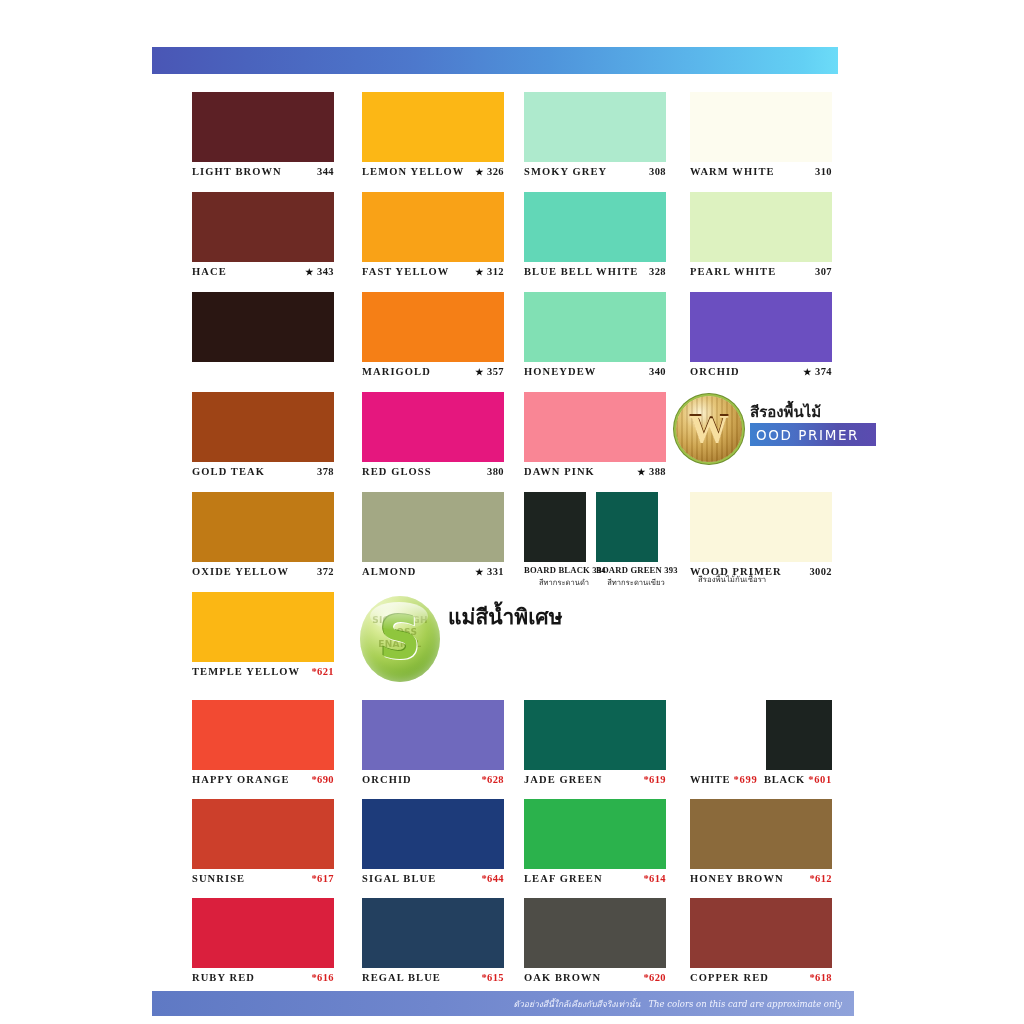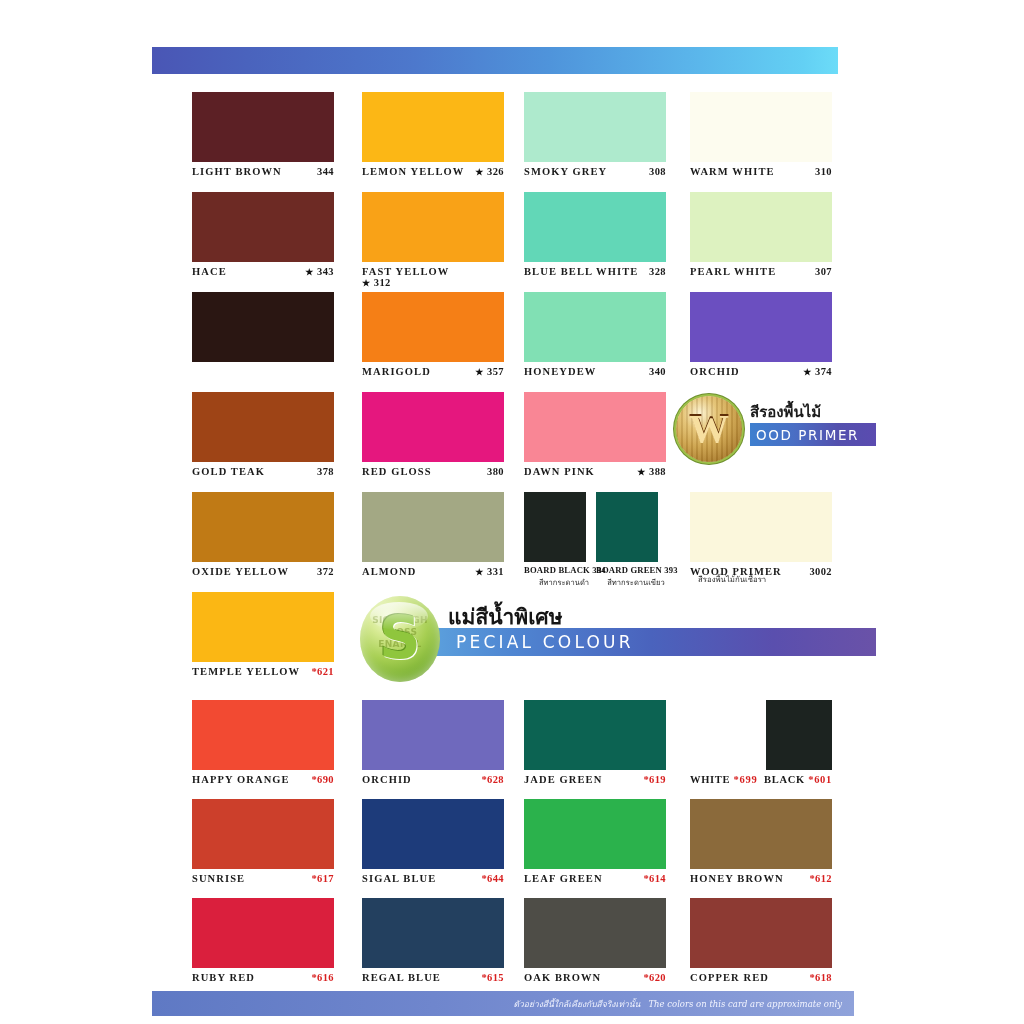--- a/index.html
+++ b/index.html
@@ -178,21 +178,21 @@
       </div>
       <div class="cell" style="left: 192px; top: 192px; width: 142px;">
         <div class="swatch" style="width: 142px; background: rgb(109, 42, 36);"></div>
         <div class="cap" style="width: 142px;">
           <span class="nm">HACE</span>
           <span><span class="star">★</span><span class="num">343</span></span>
         </div>
       </div>
       <div class="cell" style="left: 362px; top: 192px; width: 142px;">
         <div class="swatch" style="width: 142px; background: rgb(249, 162, 23);"></div>
-        <div class="cap" style="width: 142px; flex-direction: column;">
+        <div class="cap" style="width: 142px;">
           <span class="nm">FAST YELLOW</span>
           <span><span class="star">★</span><span class="num">312</span></span>
         </div>
       </div>
       <div class="cell" style="left: 524px; top: 192px; width: 142px;">
         <div class="swatch" style="width: 142px; background: rgb(98, 215, 183);"></div>
         <div class="cap" style="width: 142px;">
           <span class="nm">BLUE BELL WHITE</span>
           <span><span class="num">328</span></span>
         </div>
@@ -302,23 +302,20 @@
       </div>
       <div style="position: absolute; left: 72px; top: 0px; border-radius: 29px;">
         <div class="sw" style="background: rgb(12, 91, 77);"></div>
         <div class="bcap"><span>BOARD GREEN </span><span>393</span></div>
         <div class="bth">สีทากระดานเขียว</div>
       </div>
     </div>
   <div class="wp-th">สีรองพื้นไม้กันเชื้อรา</div>
 
   <div class="sp-banner">
-    <div class="sp-bar">
-      <span>PECIAL COLOUR</span>
-    </div>
     <div class="sp-th">แม่สีน้ำพิเศษ</div>
     <div class="sp-badge">
       <div class="ghost">SICO HIGH GLOSS ENAMEL</div>
       <div class="sbig">S</div>
       <div class="gloss"></div>
     </div>
   </div>
 
   <div class="grid" id="sp-grid">
       <div class="cell" style="left: 192px; top: 700px; width: 142px;">

